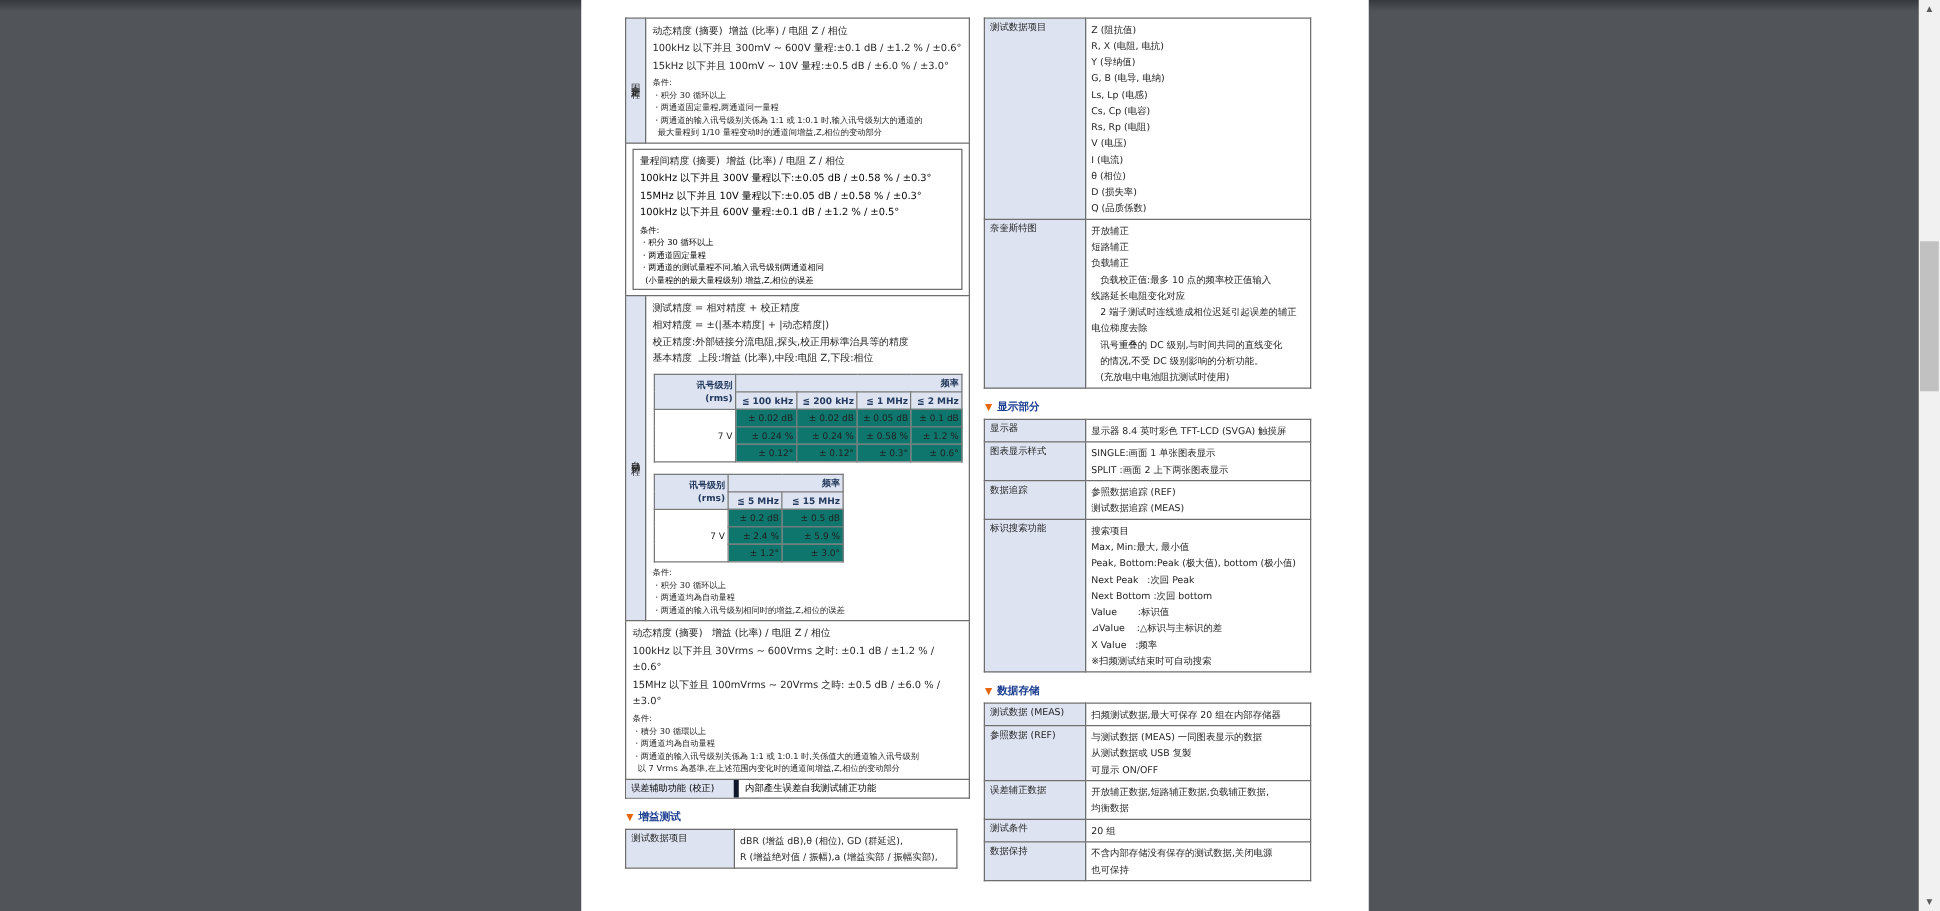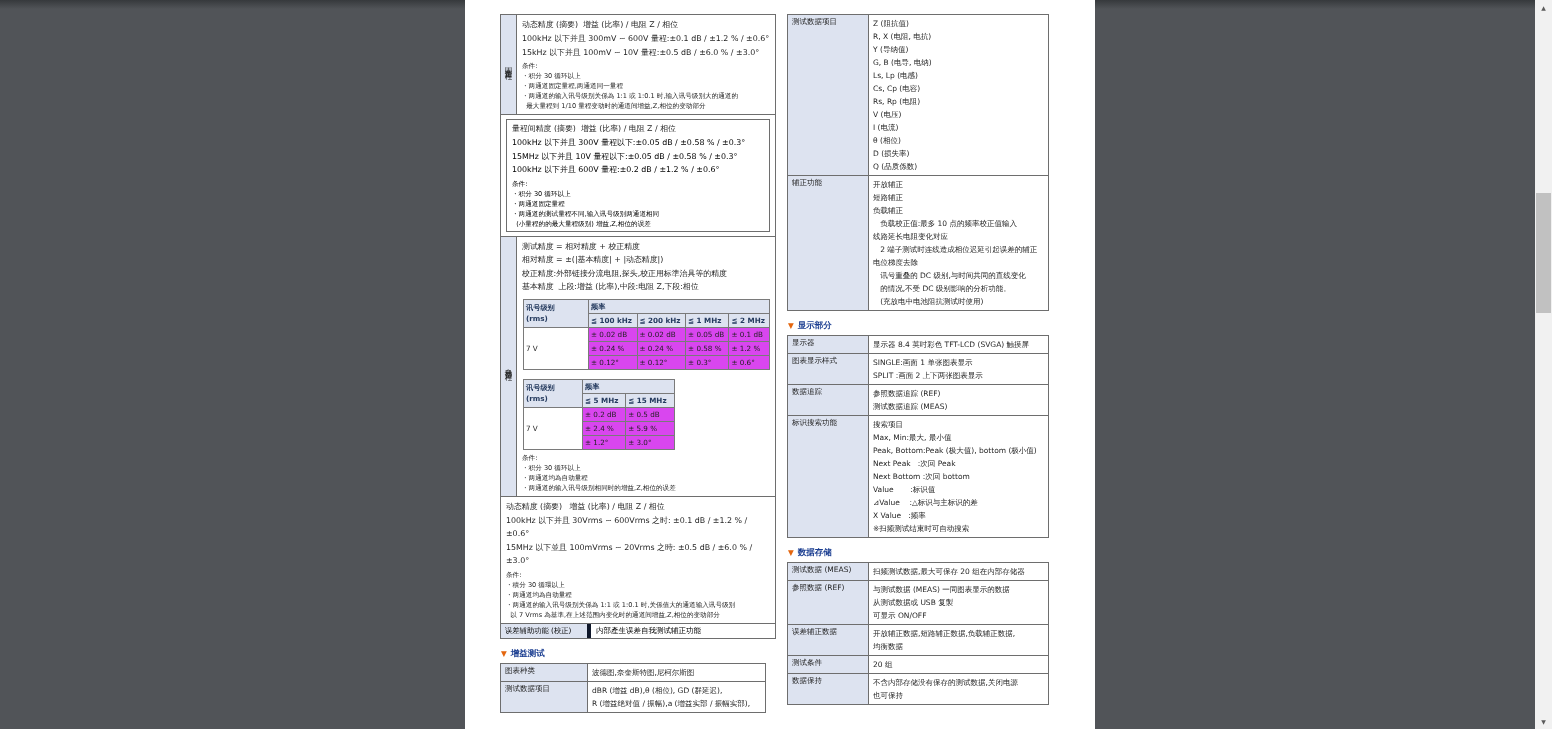--- a/index.html
+++ b/index.html
@@ -20,26 +20,26 @@
         letter-spacing:2px;color:#222;line-height:15px}
   .acc-c{padding:3px 5px;color:#1f1f1f}
   .spec-title{font-size:7.9px;line-height:14px;white-space:pre-wrap;color:#1f1f1f}
   .spec-lines .ln{font-size:7.9px;line-height:13.5px;white-space:pre-wrap}
   .cond-title{font-size:6.6px;line-height:10px;margin-top:2px}
   .cond-lines .ln{font-size:6.6px;line-height:10px;white-space:pre-wrap}
   .nest-cell{padding:4px 5px}
   .nest-box{border:1px solid #6e6e6e;padding:2px 5px}
 
   .freq{border:1px solid #7a7a7a;margin:5px 0 3px 1px}
-  .freq td{border:1px solid #7a7a7a;font-size:7.2px;text-align:left;padding:1px 2px;
+  .freq td{border:1px solid #7a7a7a;font-size:7.2px;text-align:right;padding:1px 2px;
            line-height:11px;vertical-align:middle;color:#1f1f1f}
   .freq .fh{background:#dde3f0;font-weight:bold;color:#243a5e}
   .freqA{width:247px}.freqA .sig{width:60px}
   .freqB{width:152px}.freqB .sig{width:54px}
-  .freq .datacell{background:#d946ef}
+  .freq .datacell{background:#0f766e}
 
   .kv{width:100%;margin-top:2px}
   .kv td{border:1px solid #6e6e6e;font-size:7.5px;padding:2px 4px;vertical-align:top;color:#1f1f1f}
   .kv .lbl{background:#dde3f0;width:78px}
   .col-right .kv .lbl{width:72px}
   .kv .ln,.val .ln{line-height:13px;white-space:pre-wrap}
 
   .err-flex{display:flex}
   .err-lbl{width:78px;background:#dde3f0;border-right:4px solid #0f172a;padding:2px 4px;font-size:7.3px}
   .err-val{flex:1;padding:2px 5px;font-size:7.5px}
@@ -84,21 +84,21 @@
               </div>
         </td>
       </tr>
       <tr>
         <td colspan="2" class="nest-cell">
           <div class="nest-box">
             <div class="spec-title">量程间精度 (摘要)  增益 (比率) / 电阻 Z / 相位</div>
             <div class="spec-lines">
                   <div class="ln">100kHz 以下并且 300V 量程以下:±0.05 dB / ±0.58 % / ±0.3°</div>
                   <div class="ln">15MHz 以下并且 10V 量程以下:±0.05 dB / ±0.58 % / ±0.3°</div>
-                  <div class="ln">100kHz 以下并且 600V 量程:±0.2 dB / ±1.2 % / ±0.6°</div>
+                  <div class="ln">100kHz 以下并且 600V 量程:±0.1 dB / ±1.2 % / ±0.5°</div>
                 </div>
             <div class="cond-title">条件:</div>
             <div class="cond-lines">
                   <div class="ln">・积分 30 循环以上</div>
                   <div class="ln">・两通道固定量程</div>
                   <div class="ln">・两通道的测试量程不同,输入讯号级别两通道相同</div>
                   <div class="ln">  (小量程的的最大量程级别) 增益,Z,相位的误差</div>
                 </div>
           </div>
         </td>
@@ -215,26 +215,20 @@
       </tr>
     </tbody>
       </table>
 
     <div class="sec-h">
       <span class="tri">▼</span>
       <span class="sec-t">增益测试</span>
     </div>
     <table class="kv">
       <tbody>
-      <tr>
-        <td class="lbl">图表种类</td>
-        <td class="val">
-              <div class="ln">波德图,奈奎斯特图,尼柯尔斯图</div>
-            </td>
-      </tr>
       <tr>
         <td class="lbl">测试数据项目</td>
         <td class="val">
               <div class="ln">dBR (增益 dB),θ (相位), GD (群延迟),</div>
               <div class="ln">R (增益绝对值 / 振幅),a (增益实部 / 振幅实部),</div>
             </td>
       </tr>
 
     </tbody>
       </table>
@@ -256,21 +250,21 @@
               <div class="ln">Cs, Cp (电容)</div>
               <div class="ln">Rs, Rp (电阻)</div>
               <div class="ln">V (电压)</div>
               <div class="ln">I (电流)</div>
               <div class="ln">θ (相位)</div>
               <div class="ln">D (损失率)</div>
               <div class="ln">Q (品质係数)</div>
             </td>
       </tr>
       <tr>
-        <td class="lbl">辅正功能</td>
+        <td class="lbl">奈奎斯特图</td>
         <td class="val">
               <div class="ln">开放辅正</div>
               <div class="ln">短路辅正</div>
               <div class="ln">负载辅正</div>
               <div class="ln">   负载校正值:最多 10 点的频率校正值输入</div>
               <div class="ln">线路延长电阻变化对应</div>
               <div class="ln">   2 端子测试时连线造成相位迟延引起误差的辅正</div>
               <div class="ln">电位梯度去除</div>
               <div class="ln">   讯号重叠的 DC 级别,与时间共同的直线变化</div>
               <div class="ln">   的情况,不受 DC 级别影响的分析功能。</div>

